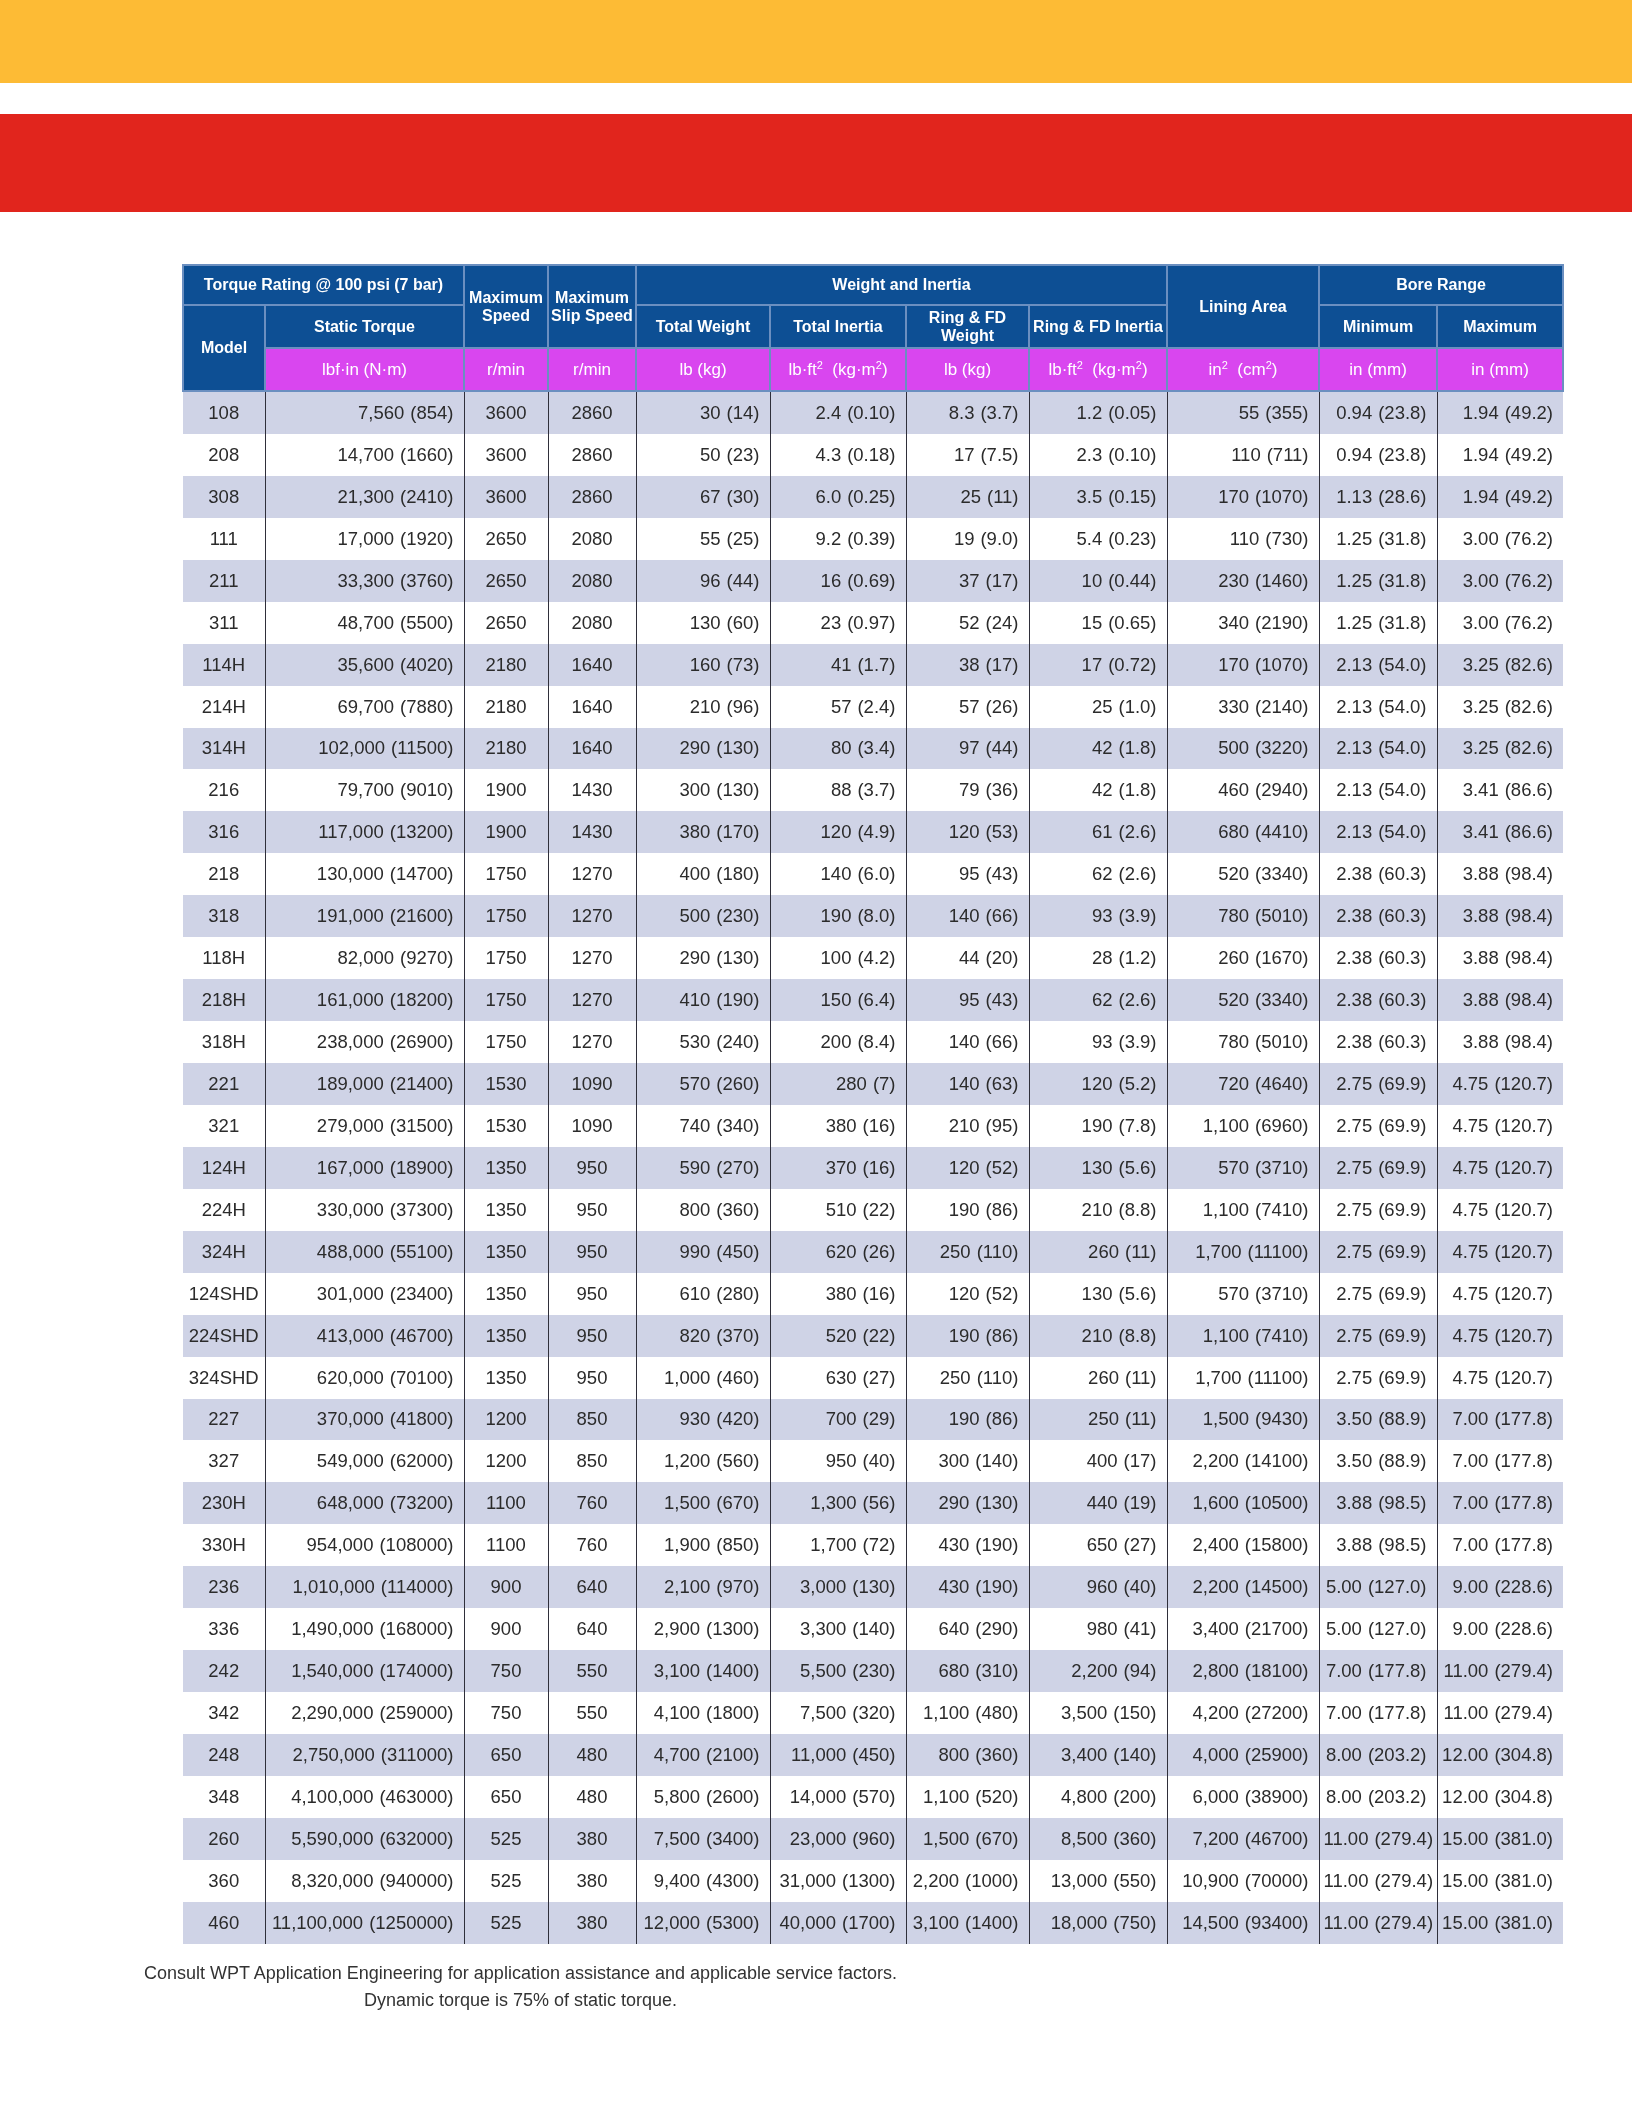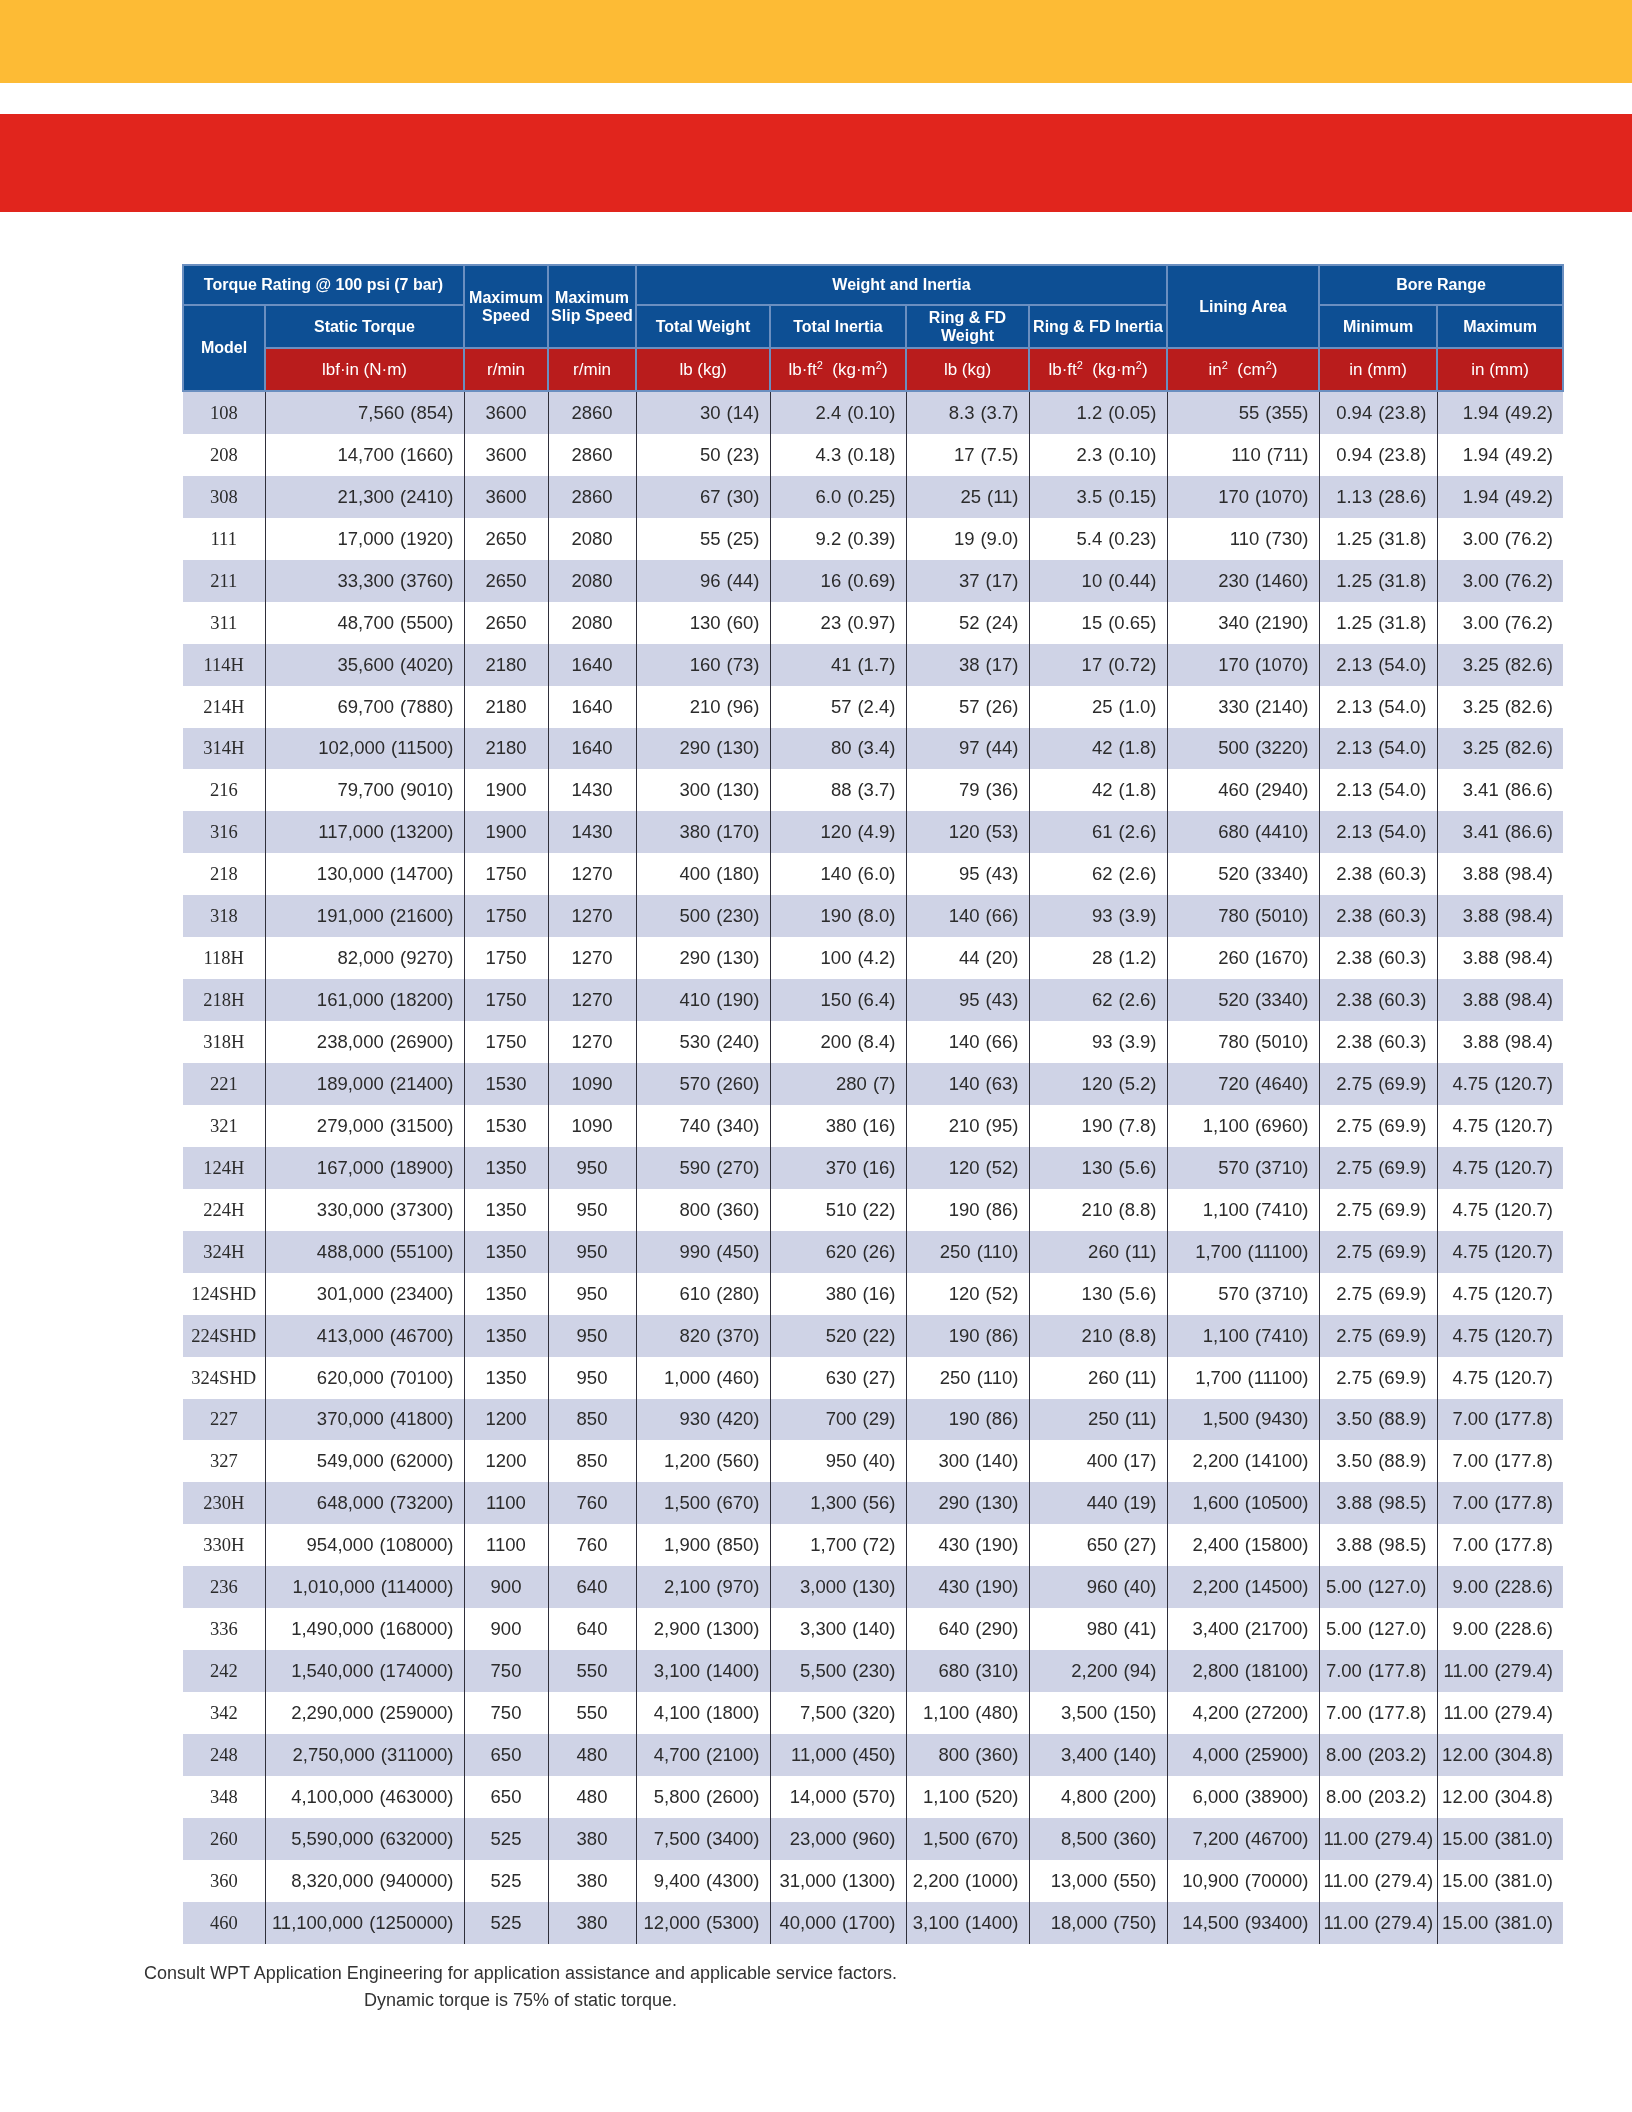--- a/index.html
+++ b/index.html
@@ -26,29 +26,29 @@
   table.spec col.c9 { width: 118px; }
   table.spec col.c10 { width: 126px; }
 
   th {
     background: #0d4f94; color: #ffffff; font-weight: bold; font-size: 16px;
     text-align: center; vertical-align: middle; border: 2px solid #6b8fc0; padding: 0 2px;
     line-height: 18px;
   }
   tr.h1 th { height: 38px; }
   tr.h2 th { height: 41px; }
-  tr.h3 th { background: #b91c1c; font-weight: normal; font-size: 17px; height: 41px; }
+  tr.h3 th { background: #d946ef; font-weight: normal; font-size: 17px; height: 41px; }
   th sup, td sup { font-size: 11px; vertical-align: 6px; line-height: 0; }
 
   td {
     height: 41.95px; padding: 0 4px; text-align: center; vertical-align: middle;
     border-left: 1.5px solid #2f2f3a; border-right: 1.5px solid #2f2f3a;
     white-space: nowrap; overflow: hidden; line-height: 20px;
   }
-  td:first-child { border-left: none; font-family: Liberation Serif, serif; }
+  td:first-child { border-left: none; }
   td:last-child { border-right: none; }
   tbody tr:nth-child(odd) td { background: #cfd3e6; }
   tbody tr:nth-child(even) td { background: #ffffff; }
   td.num { text-align: right; padding-right: 10px; }
   td .paren { margin-left: 6px; }
 
   .notes {
     position: absolute; left: 144px; top: 1960px; font-size: 18px; line-height: 27px; color: #333333;
   }
   .notes p { margin: 0; text-align: center; }

